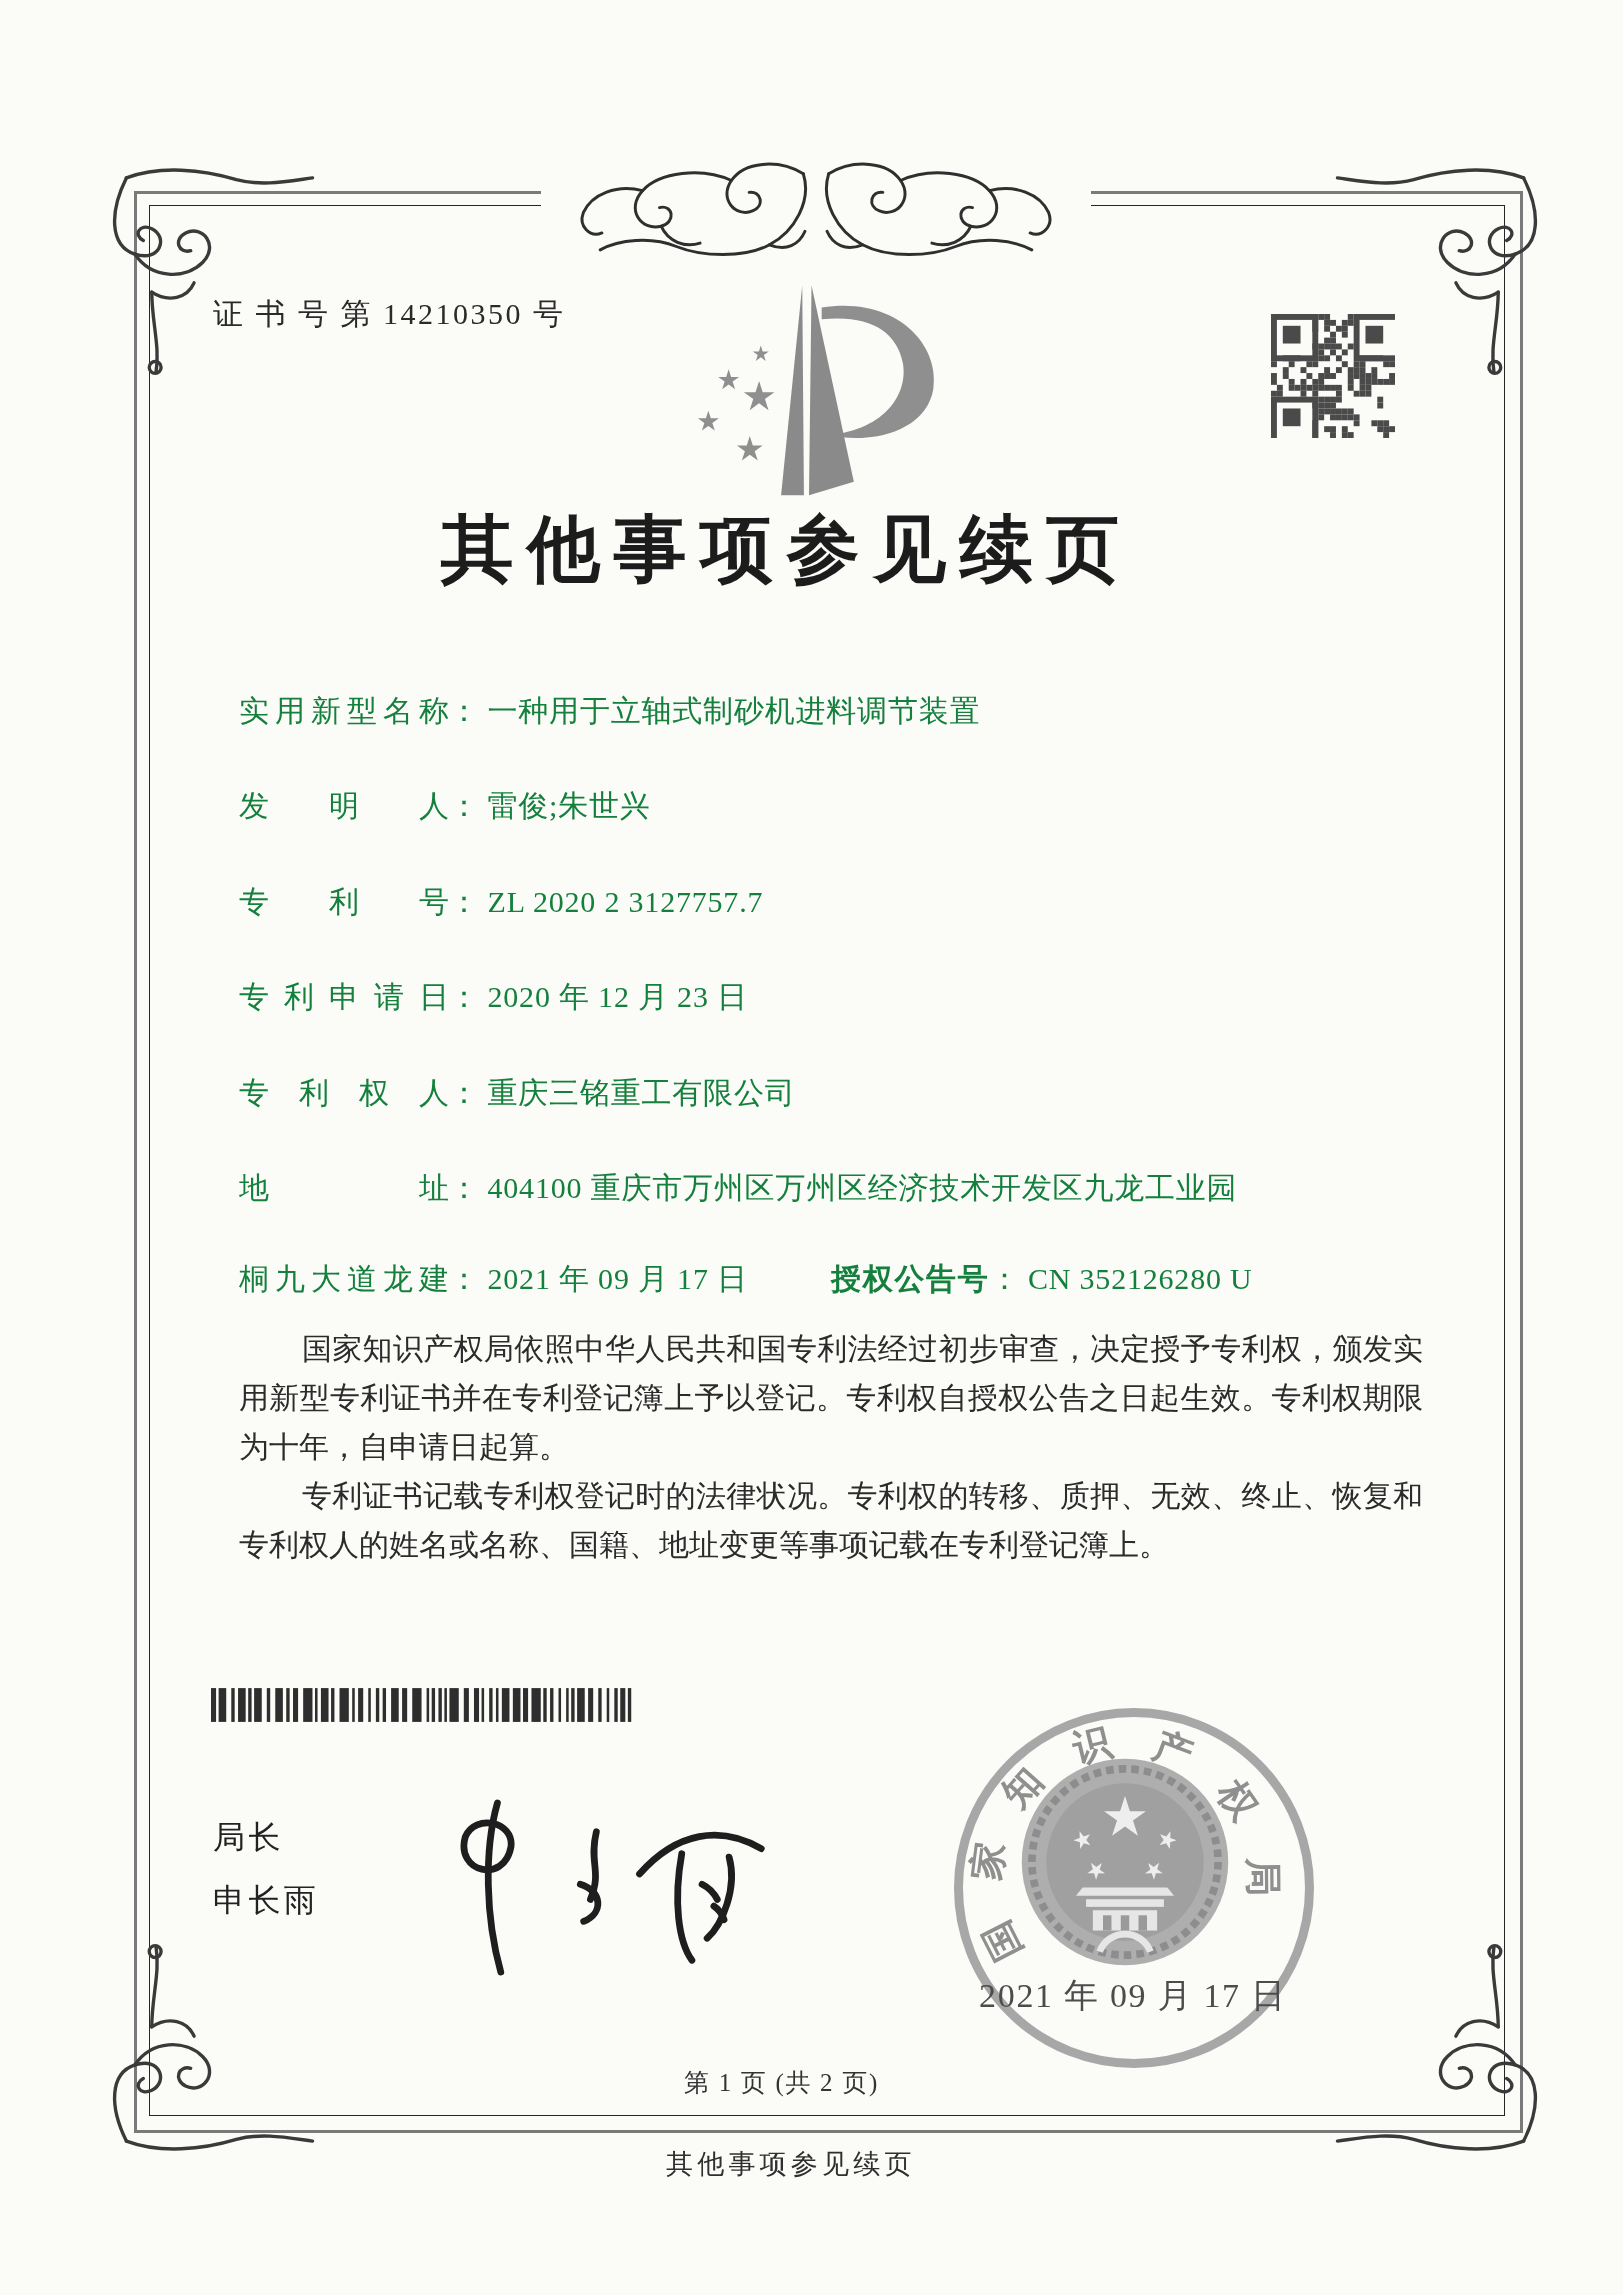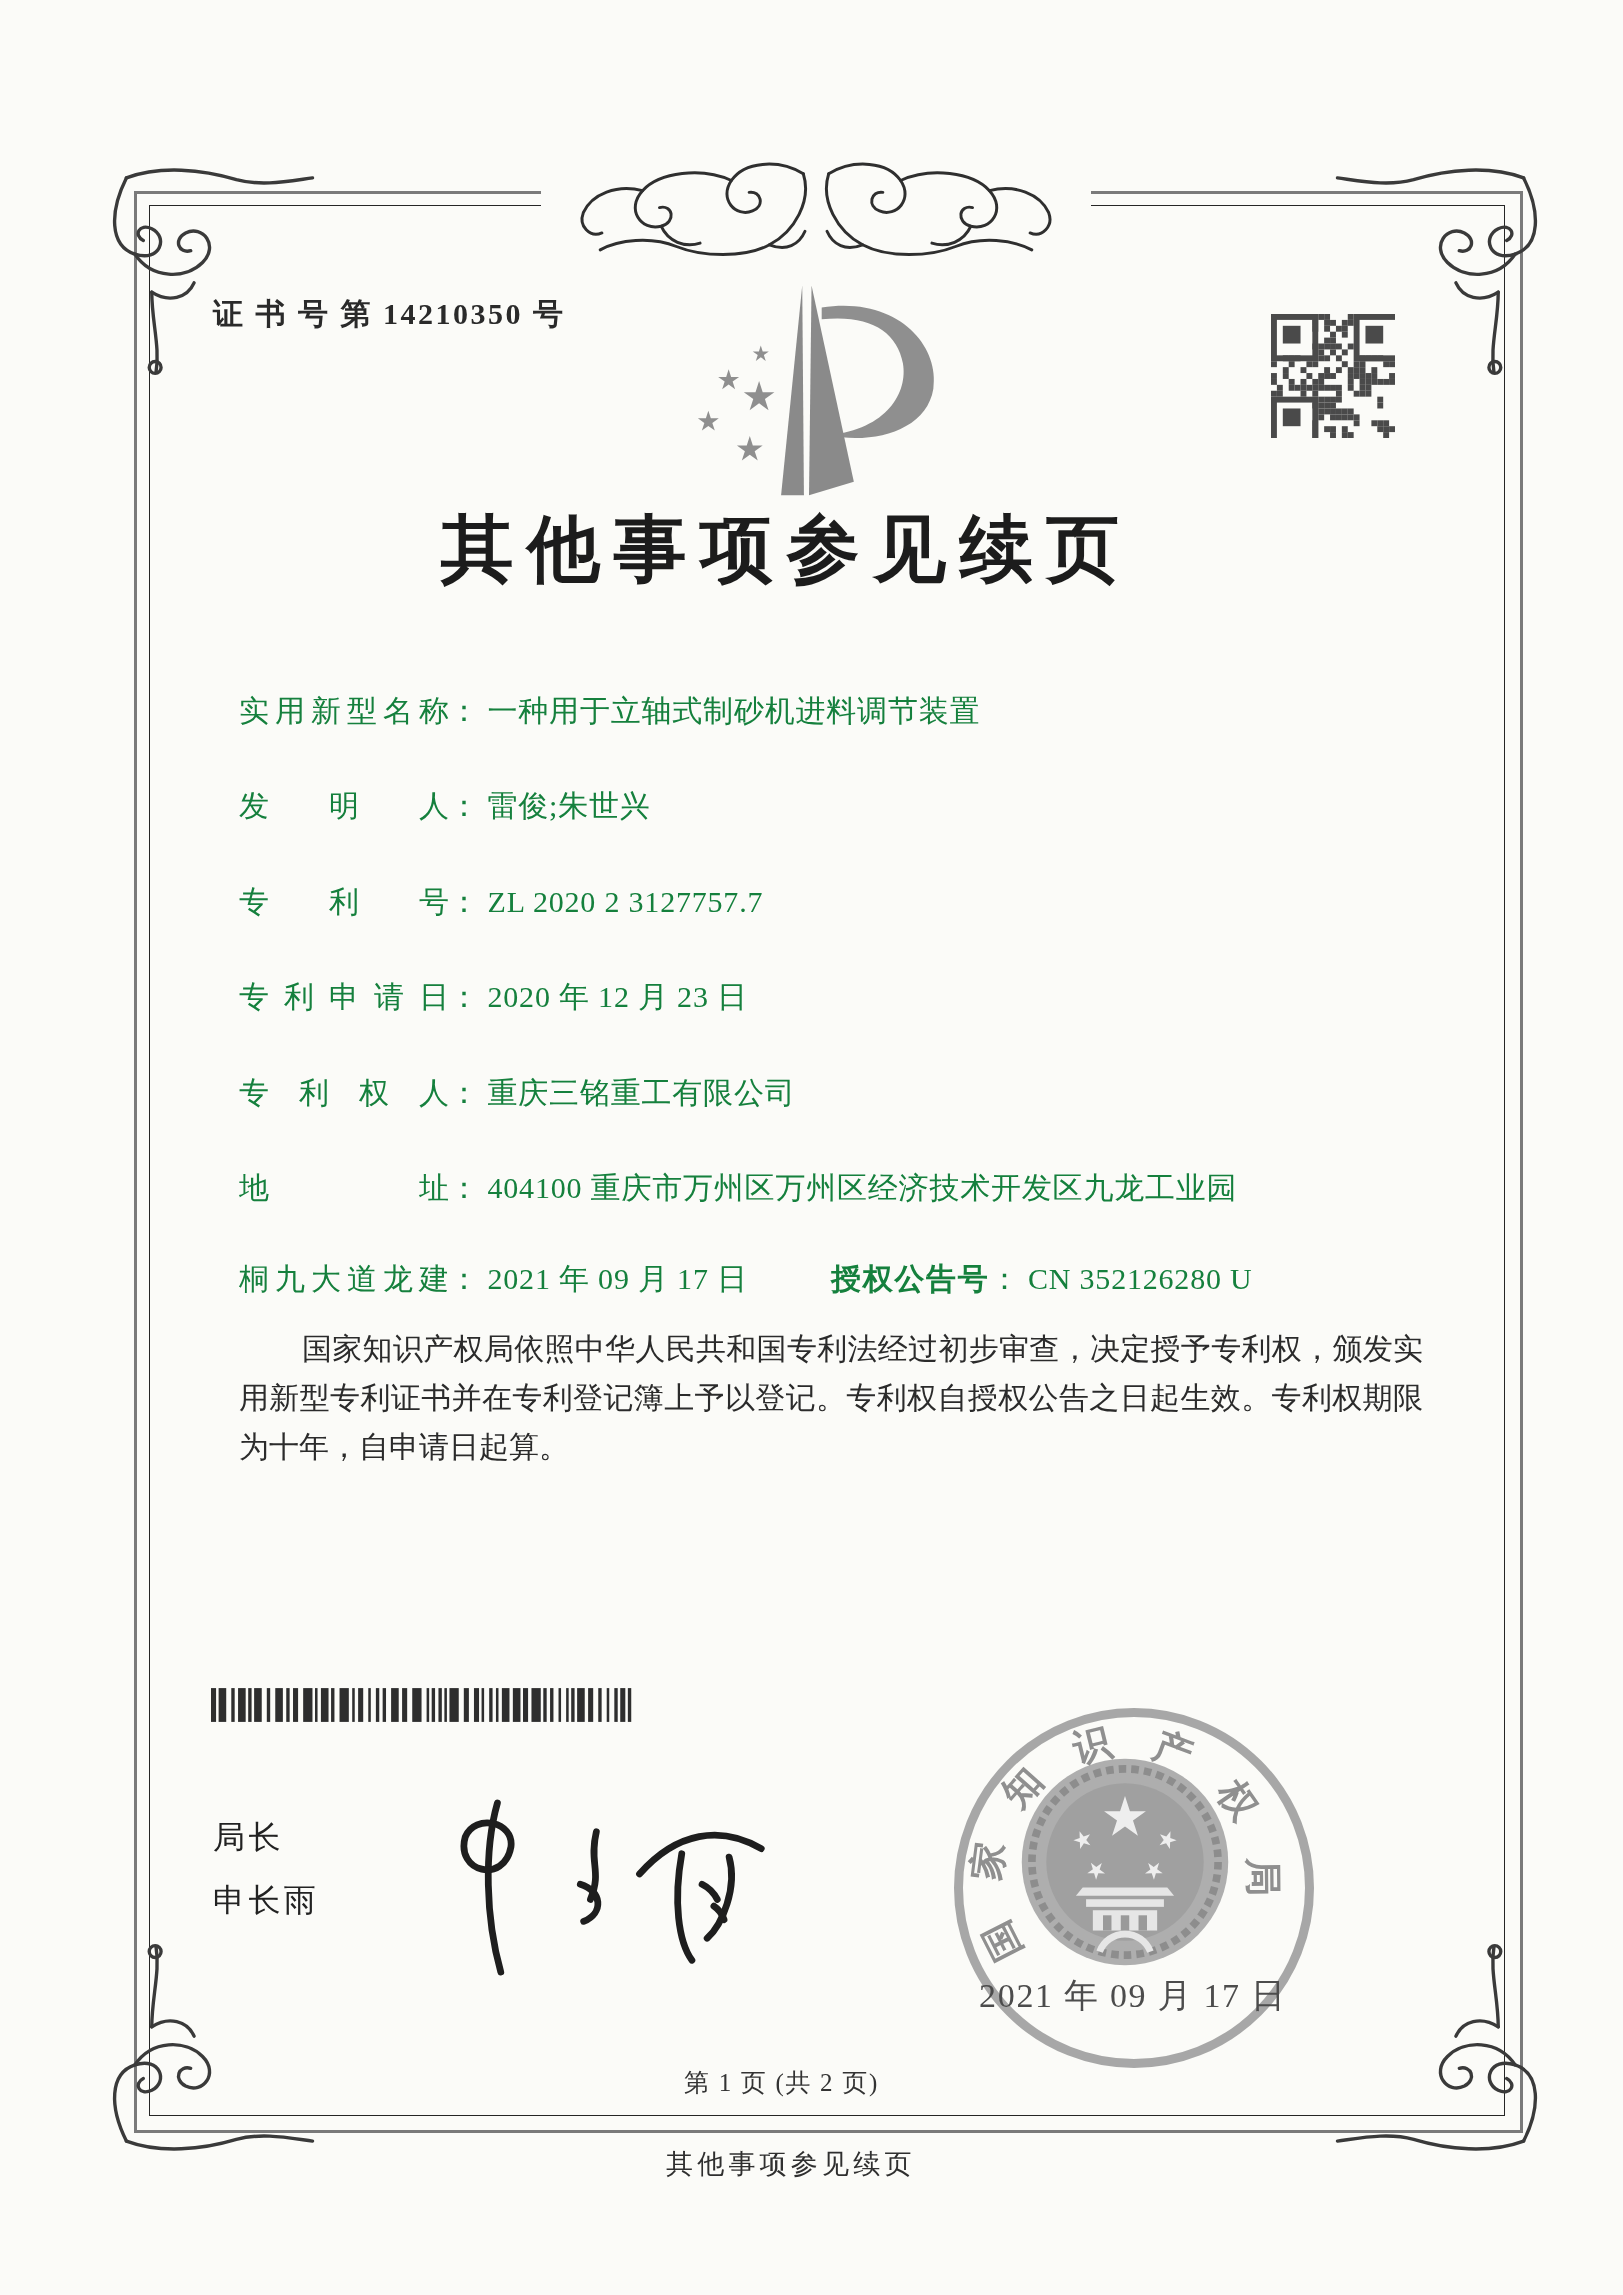--- a/index.html
+++ b/index.html
@@ -7,21 +7,21 @@
     width:1623px;height:2295px;position:relative;
     background:#fbfbf8;
     font-family:"Liberation Serif","DejaVu Serif",serif;
     color:#232323;overflow:hidden;
   }
   .abs{position:absolute;}
   
   .frame-outer{left:134px;top:191px;width:1383px;height:1936px;border:3.4px solid #7a7a7a;}
   .frame-inner{left:149px;top:205px;width:1354px;height:1909px;border:1.7px solid #262626;}
   
-  .cert-no{left:213px;top:294px;font-size:30px;letter-spacing:2.5px;color:#2a2a2a;font-weight:bold;}
+  .cert-no{left:213px;top:294px;font-size:30px;letter-spacing:2.5px;color:#2a2a2a;}
   .title{left:0;top:501px;width:1573px;text-align:center;font-size:73px;font-weight:bold;
          letter-spacing:13.5px;color:#1c1c1c;}
   
   .frow{left:239px;width:1201px;font-size:30px;line-height:1.25;color:#15803d;display:flex;align-items:flex-start;}
   .flabel{display:inline-block;width:210px;text-align:justify;text-align-last:justify;flex:none;}
   .flabel-auto{display:inline-block;flex:none;letter-spacing:1.7px;font-weight:bold;}
   .fcolon{flex:none;margin-right:8.5px;}
   .fvalue{letter-spacing:0.8px;}
   .f-row6-right{position:absolute;left:592px;top:0;display:flex;}
   
@@ -317,20 +317,21 @@
     <span class="fvalue">2021 年 09 月 17 日</span>
     <span class="f-row6-right">
       <span class="flabel-auto">授权公告号</span>
         <span class="fcolon">：</span>
       <span class="fvalue">CN 352126280 U</span>
     </span>
   </div>
 
   <div class="abs paras">
     <p>国家知识产权局依照中华人民共和国专利法经过初步审查，决定授予专利权，颁发实用新型专利证书并在专利登记簿上予以登记。专利权自授权公告之日起生效。专利权期限为十年，自申请日起算。</p>
+    <p>专利证书记载专利权登记时的法律状况。专利权的转移、质押、无效、终止、恢复和专利权人的姓名或名称、国籍、地址变更等事项记载在专利登记簿上。</p>
   </div>
 
   <svg id="barcode" class="abs" style="left:211px;top:1688px" width="427" height="34" viewBox="0 0 505 40">
       <rect x="0" y="0" width="6" height="40" fill="#2e2e2e"></rect>
       <rect x="9" y="0" width="9" height="40" fill="#2e2e2e"></rect>
       <rect x="24" y="0" width="4" height="40" fill="#2e2e2e"></rect>
       <rect x="32" y="0" width="9" height="40" fill="#2e2e2e"></rect>
       <rect x="44" y="0" width="4" height="40" fill="#2e2e2e"></rect>
       <rect x="51" y="0" width="9" height="40" fill="#2e2e2e"></rect>
       <rect x="66" y="0" width="4" height="40" fill="#2e2e2e"></rect>

